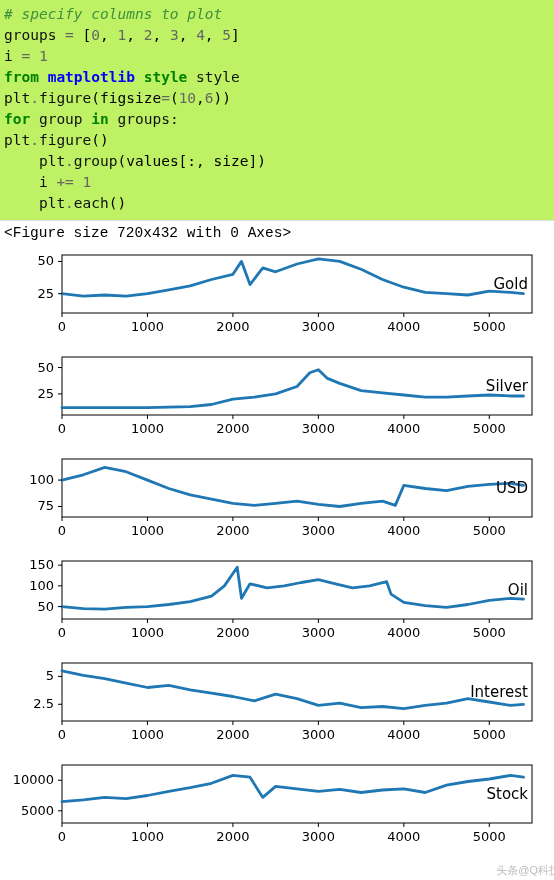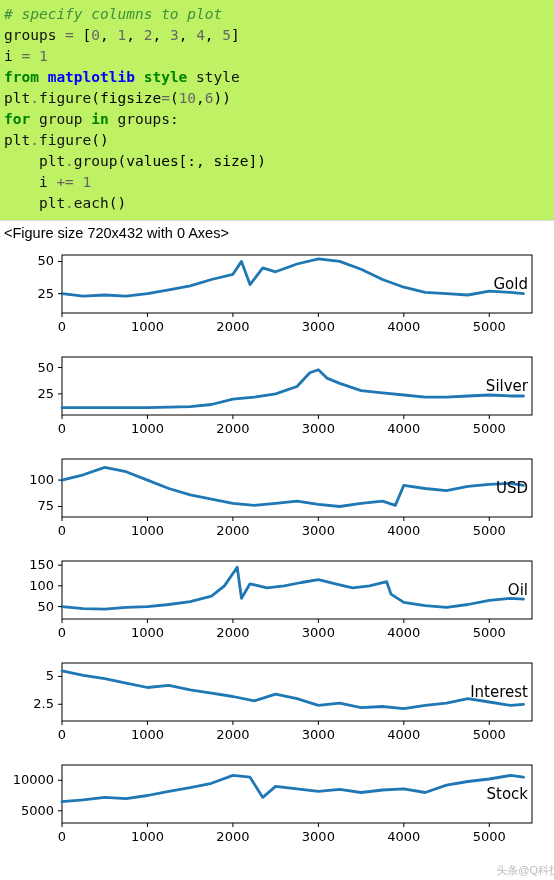--- a/index.html
+++ b/index.html
@@ -5,21 +5,21 @@
   html,body{margin:0;padding:0;background:#fff;font-family:"DejaVu Sans Mono","Menlo","Consolas",monospace;font-size:14.5px;color:#000;width:554px}
   .code{background:#bef264;padding:4px 4px 6px 4px;font-family:inherit;line-height:1.45;border-bottom:1px solid #ddd}
   .code pre{margin:0;white-space:pre}
   .c-cmt{color:#3f8f3f;font-style:italic}
   .c-kw{color:#008000;font-weight:bold}
   .c-op{color:#666}
   .c-num{color:#666}
   .c-name{color:#111}
   .c-fn{color:#111}
   .c-str{color:#b44}
-  .out{padding:4px 4px 2px 4px;font-family:Liberation Sans, sans-serif}
+  .out{padding:4px 4px 2px 4px;font-family:Liberation Mono, monospace}
   .charts{padding:0 2px 6px 2px}
   .chart{position:relative;margin:6px 0 14px 0;height:88px}
   svg{display:block}
   .tick{stroke:#000;stroke-width:1}
   .frame{fill:#fff;stroke:#000;stroke-width:1}
   .line{fill:none;stroke:#1f77b4;stroke-width:2.8;stroke-linejoin:round;stroke-linecap:round}
   .ticklabel{font-family:"DejaVu Sans",Arial,sans-serif;font-size:13px;fill:#000}
   .ctitle{font-family:"DejaVu Sans",Arial,sans-serif;font-size:15px;fill:#000;text-anchor:end}
   .watermark{position:fixed;left:0;bottom:0;width:554px;font-size:11px;color:#bbb;text-align:right;padding:2px 6px;font-family:Arial,sans-serif;pointer-events:none}
 </style>

